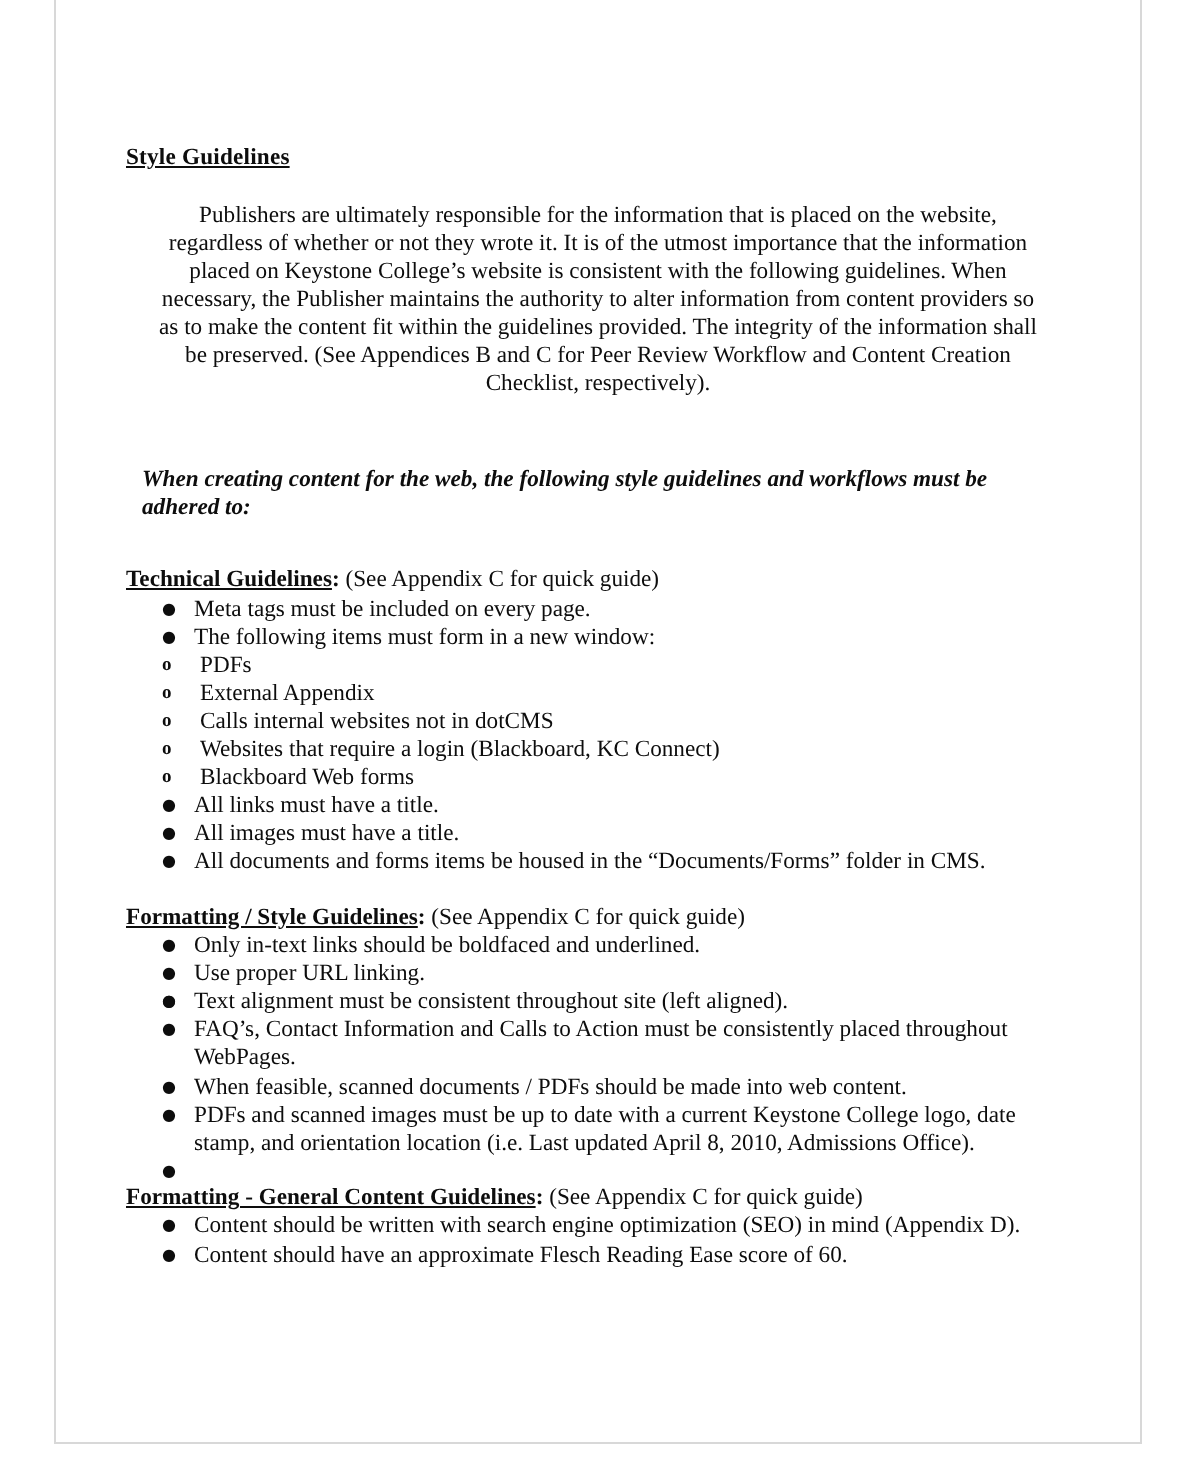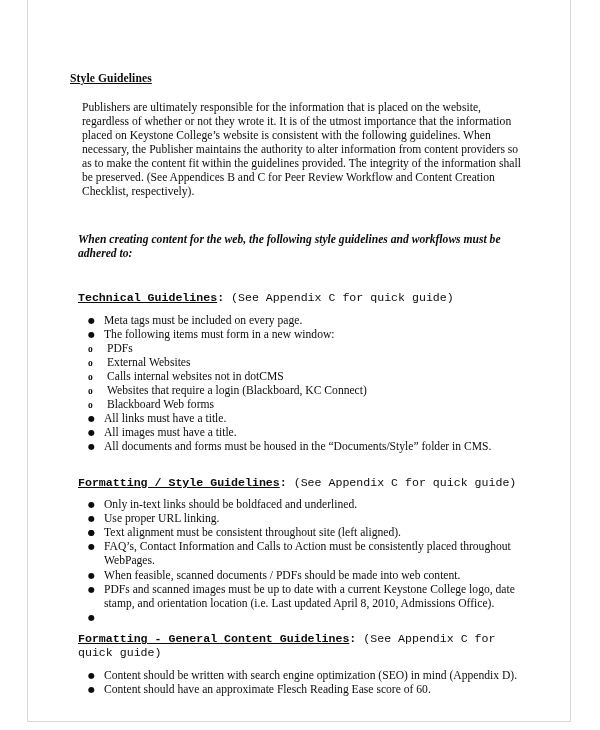--- a/index.html
+++ b/index.html
@@ -22,55 +22,54 @@
     height: 722px;
     background: #ffffff;
     border-left: 1px solid #d8d8d8;
     border-right: 1px solid #d8d8d8;
     border-bottom: 1px solid #d8d8d8;
     box-sizing: border-box;
   }
 
   .content {
     position: absolute;
-    left: 42px;
+    left: 35px;
     top: 72px;
     width: 472px;
     color: #0d0d0d;
     font-size: 11.6px;
     line-height: 14.1px;
     text-align: left;
   }
 
   .doc-title {
     font-weight: bold;
     text-decoration: underline;
     display: inline-block;
     letter-spacing: 0.1px;
   }
 
   .title-row { margin-bottom: 14.5px; }
 
   p.para {
     margin: 12px;
-    text-align: left;
+    text-align: center;
   }
 
   .spacer-para { height: 14px; }
   .spacer-small { height: 13.5px; }
 
   .lead {
     font-weight: bold;
     font-style: italic;
     margin: 8px;
   }
 
   .section-head {
-    margin: 8px;
-    font-family: Liberation Mono, monospace;
+    margin: 0;
   }
   .section-head .hl {
     font-weight: bold;
     text-decoration: underline;
   }
   .section-head .colon {
     font-weight: bold;
   }
 
   ul.lvl1 {
@@ -132,29 +131,29 @@
     <div class="spacer-para"></div>
 
     <div id="sections-root">
         <p class="section-head"><span class="hl">Technical Guidelines</span><span class="colon">:</span><span> (See Appendix C for quick guide)</span></p>
         <ul class="lvl1">
           <li><span class="bullet">●</span><span>Meta tags must be included on every page.</span></li>
           <li><span class="bullet">●</span><span>The following items must form in a new window:</span></li>
           <li class="nested-wrap" style="padding-left: 0px;">
             <ul class="lvl2">
               <li><span class="omark">o</span><span>PDFs</span></li>
-              <li><span class="omark">o</span><span>External Websites</span></li>
+              <li><span class="omark">o</span><span>External Appendix</span></li>
               <li><span class="omark">o</span><span>Calls internal websites not in dotCMS</span></li>
               <li><span class="omark">o</span><span>Websites that require a login (Blackboard, KC Connect)</span></li>
               <li><span class="omark">o</span><span>Blackboard Web forms</span></li>
             </ul>
           </li>
           <li><span class="bullet">●</span><span>All links must have a title.</span></li>
           <li><span class="bullet">●</span><span>All images must have a title.</span></li>
-          <li><span class="bullet">●</span><span>All documents and forms must be housed in the “Documents/Style” folder in CMS.</span></li>
+          <li><span class="bullet">●</span><span>All documents and forms items be housed in the “Documents/Forms” folder in CMS.</span></li>
         </ul>
         <div class="spacer-small"></div>
         <p class="section-head"><span class="hl">Formatting / Style Guidelines</span><span class="colon">:</span><span> (See Appendix C for quick guide)</span></p>
         <ul class="lvl1">
           <li><span class="bullet">●</span><span>Only in-text links should be boldfaced and underlined.</span></li>
           <li><span class="bullet">●</span><span>Use proper URL linking.</span></li>
           <li><span class="bullet">●</span></li>
           <li><span class="bullet">●</span><span>Text alignment must be consistent throughout site (left aligned).</span></li>
           <li><span class="bullet">●</span><span>FAQ’s, Contact Information and Calls to Action must be consistently placed throughout WebPages.</span></li>
           <li><span class="bullet">●</span><span>When feasible, scanned documents / PDFs should be made into web content.</span></li>

